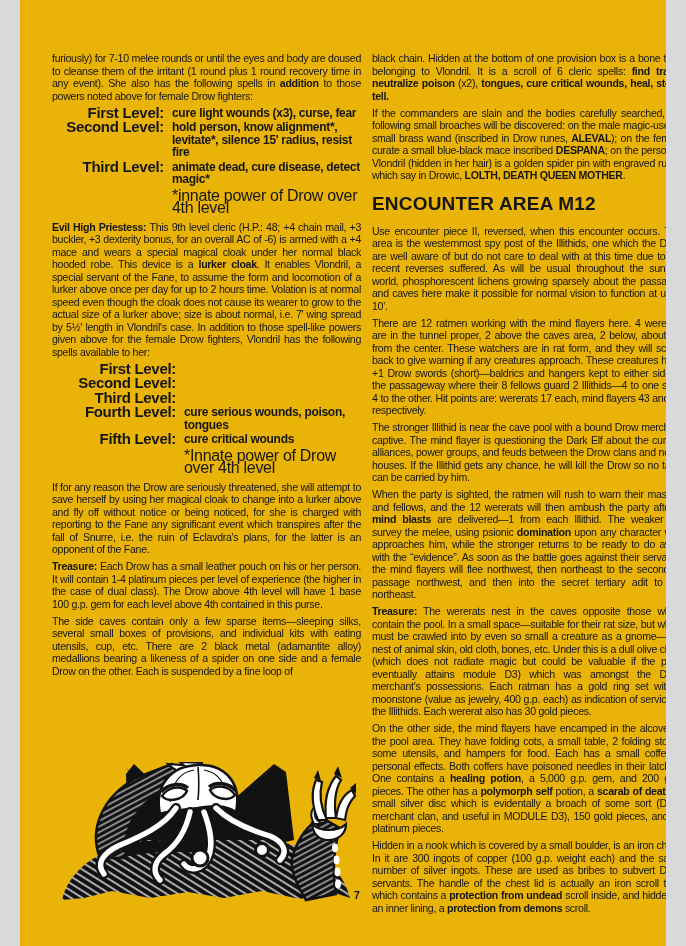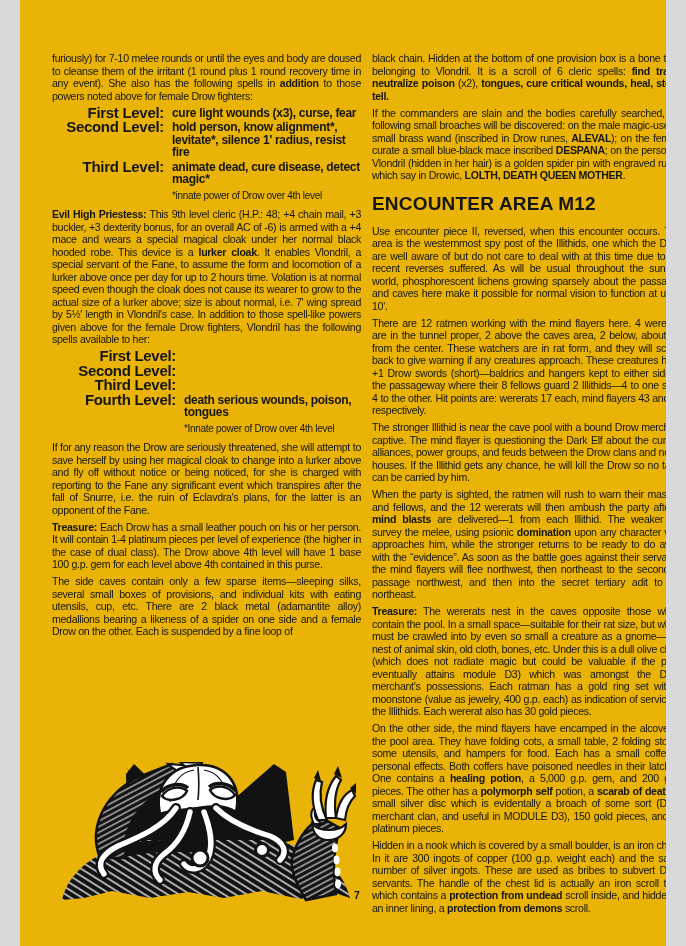--- a/index.html
+++ b/index.html
@@ -24,21 +24,21 @@
     font-weight:700; text-align:right; flex:none;
     font-size:15px; line-height:12.5px; letter-spacing:-0.3px;
   }
   .list-1 .spell-label { width:112px; }
   .list-2 .spell-label { width:124px; }
   .spell-names {
     flex:1; padding-left:8px; font-weight:700;
     font-size:12px; line-height:12.5px; letter-spacing:-0.3px; text-align:left;
   }
   .spell-note {
-    font-size:10px; line-height:12.5px; letter-spacing:-0.3px;
+    font-size:16px; line-height:12.5px; letter-spacing:-0.3px;
     margin:4px 0 6px 0;
   }
   .list-1-note { padding-left:120px; }
   .list-2-note { padding-left:132px; }
 
   .section-heading {
     font-size:19px; font-weight:700; text-align:left;
     letter-spacing:0.2px; margin:11px 0 10px 0;
   }
 
@@ -58,21 +58,21 @@
   <div class="col col-left">
     <p class="body-text"><span>furiously) for 7-10 melee rounds or until the eyes and body are doused to cleanse them of the irritant (1 round plus 1 round recovery time in any event). She also has the following spells in </span><b>addition</b><span> to those powers noted above for female Drow fighters:</span></p>
 
     <div class="spell-table list-1">
       <div class="spell-row">
         <div class="spell-label">First Level:</div>
         <div class="spell-names">cure light wounds (x3), curse, fear</div>
       </div>
       <div class="spell-row">
         <div class="spell-label">Second Level:</div>
-        <div class="spell-names">hold person, know alignment*, levitate*, silence 1' radius, resist fire</div>
+        <div class="spell-names">hold person, know alignment*, levitate*, silence 15' radius, resist fire</div>
       </div>
       <div class="spell-row">
         <div class="spell-label">Third Level:</div>
         <div class="spell-names">animate dead, cure disease, detect magic*</div>
       </div>
       <div class="spell-note list-1-note">*innate power of Drow over 4th level</div>
     </div>
 
     <p class="body-text"><b>Evil High Priestess:</b><span> This 9th level cleric (H.P.: 48; +4 chain mail, +3 buckler, +3 dexterity bonus, for an overall AC of -6) is armed with a +4 mace and wears a special magical cloak under her normal black hooded robe. This device is a </span><b>lurker cloak</b><span>. It enables Vlondril, a special servant of the Fane, to assume the form and locomotion of a lurker above once per day for up to 2 hours time. Volation is at normal speed even though the cloak does not cause its wearer to grow to the actual size of a lurker above; size is about normal, i.e. 7' wing spread by 5½' length in Vlondril's case. In addition to those spell-like powers given above for the female Drow fighters, Vlondril has the following spells available to her:</span></p>
 
@@ -81,21 +81,25 @@
         <div class="spell-label">First Level:</div>
       </div>
       <div class="spell-row">
         <div class="spell-label">Second Level:</div>
       </div>
       <div class="spell-row">
         <div class="spell-label">Third Level:</div>
       </div>
       <div class="spell-row">
         <div class="spell-label">Fourth Level:</div>
-        <div class="spell-names">death serious wounds, poison, tongues</div>
+        <div class="spell-names">cure serious wounds, poison, tongues</div>
+      </div>
+      <div class="spell-row">
+        <div class="spell-label">Fifth Level:</div>
+        <div class="spell-names">cure critical wounds</div>
       </div>
       <div class="spell-note list-2-note">*Innate power of Drow over 4th level</div>
     </div>
 
     <p class="body-text">If for any reason the Drow are seriously threatened, she will attempt to save herself by using her magical cloak to change into a lurker above and fly off without notice or being noticed, for she is charged with reporting to the Fane any significant event which transpires after the fall of Snurre, i.e. the ruin of Eclavdra's plans, for the latter is an opponent of the Fane.</p>
     <p class="body-text"><b>Treasure:</b><span> Each Drow has a small leather pouch on his or her person. It will contain 1-4 platinum pieces per level of experience (the higher in the case of dual class). The Drow above 4th level will have 1 base 100 g.p. gem for each level above 4th contained in this purse.</span></p>
     <p class="body-text">The side caves contain only a few sparse items—sleeping silks, several small boxes of provisions, and individual kits with eating utensils, cup, etc. There are 2 black metal (adamantite alloy) medallions bearing a likeness of a spider on one side and a female Drow on the other. Each is suspended by a fine loop of</p>
   </div>
 
   <div class="col col-right">

